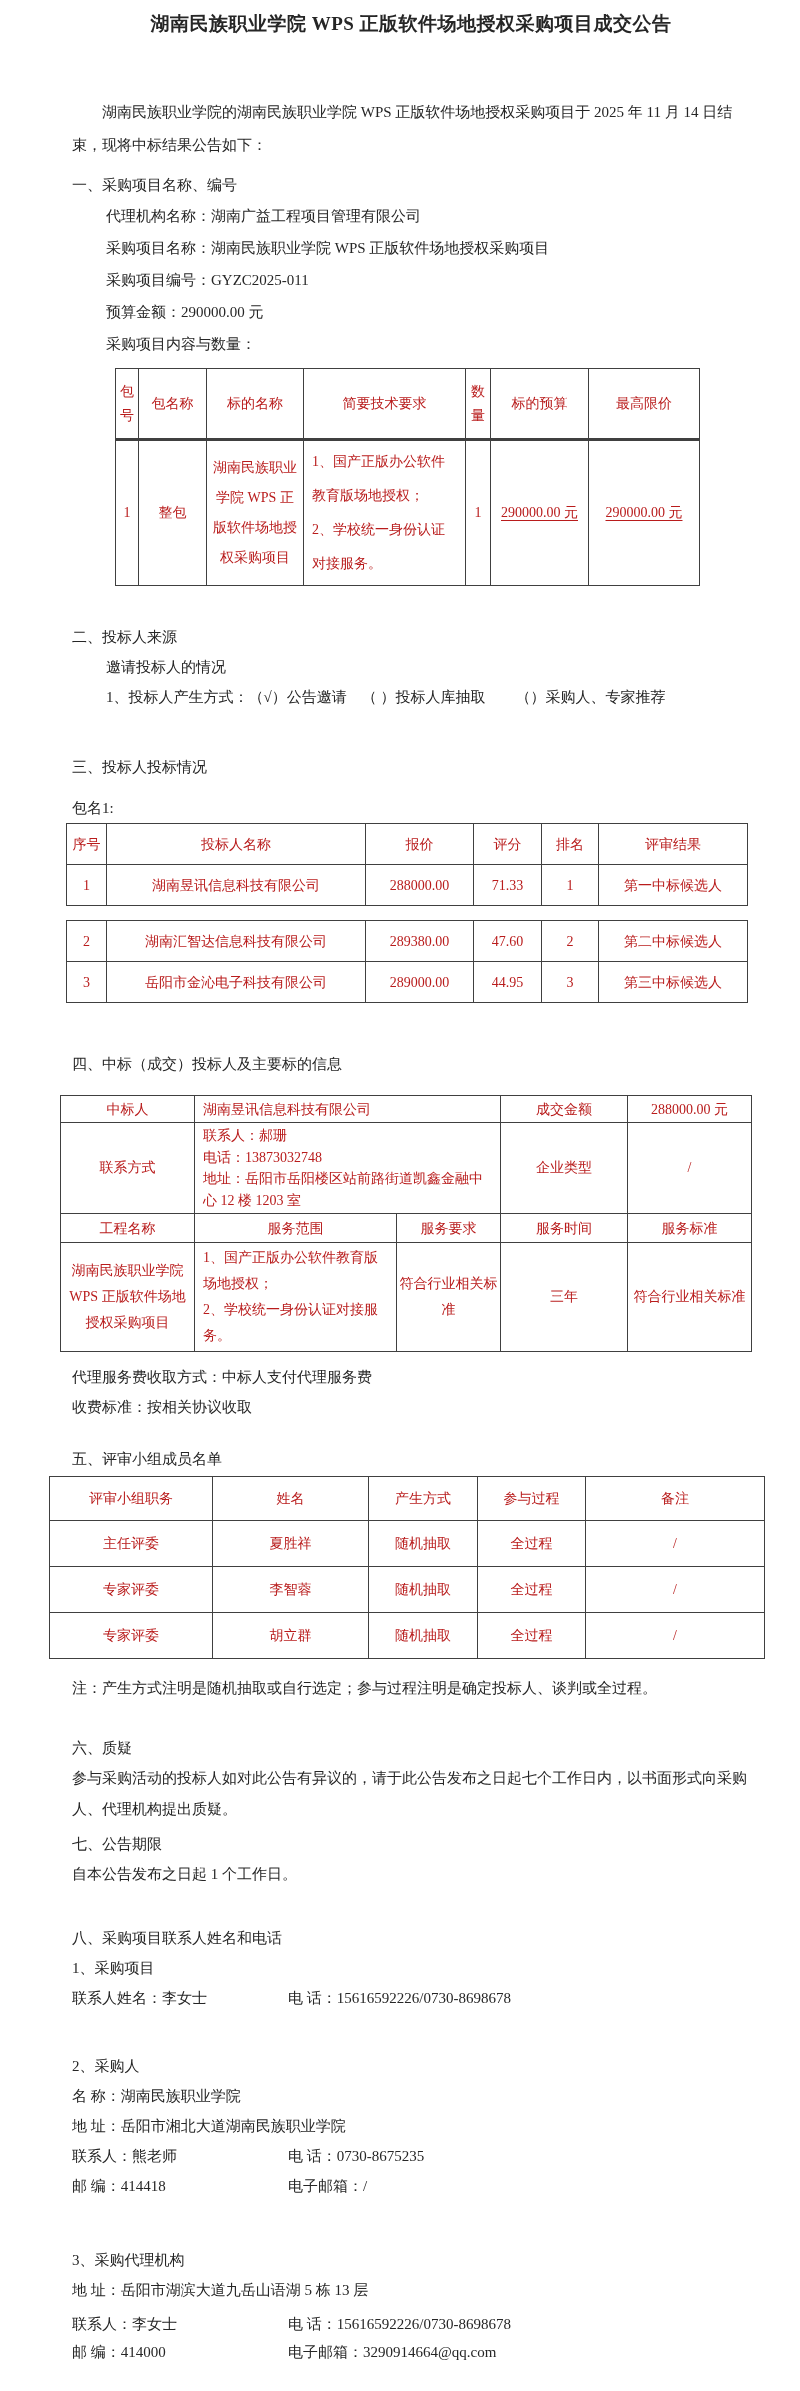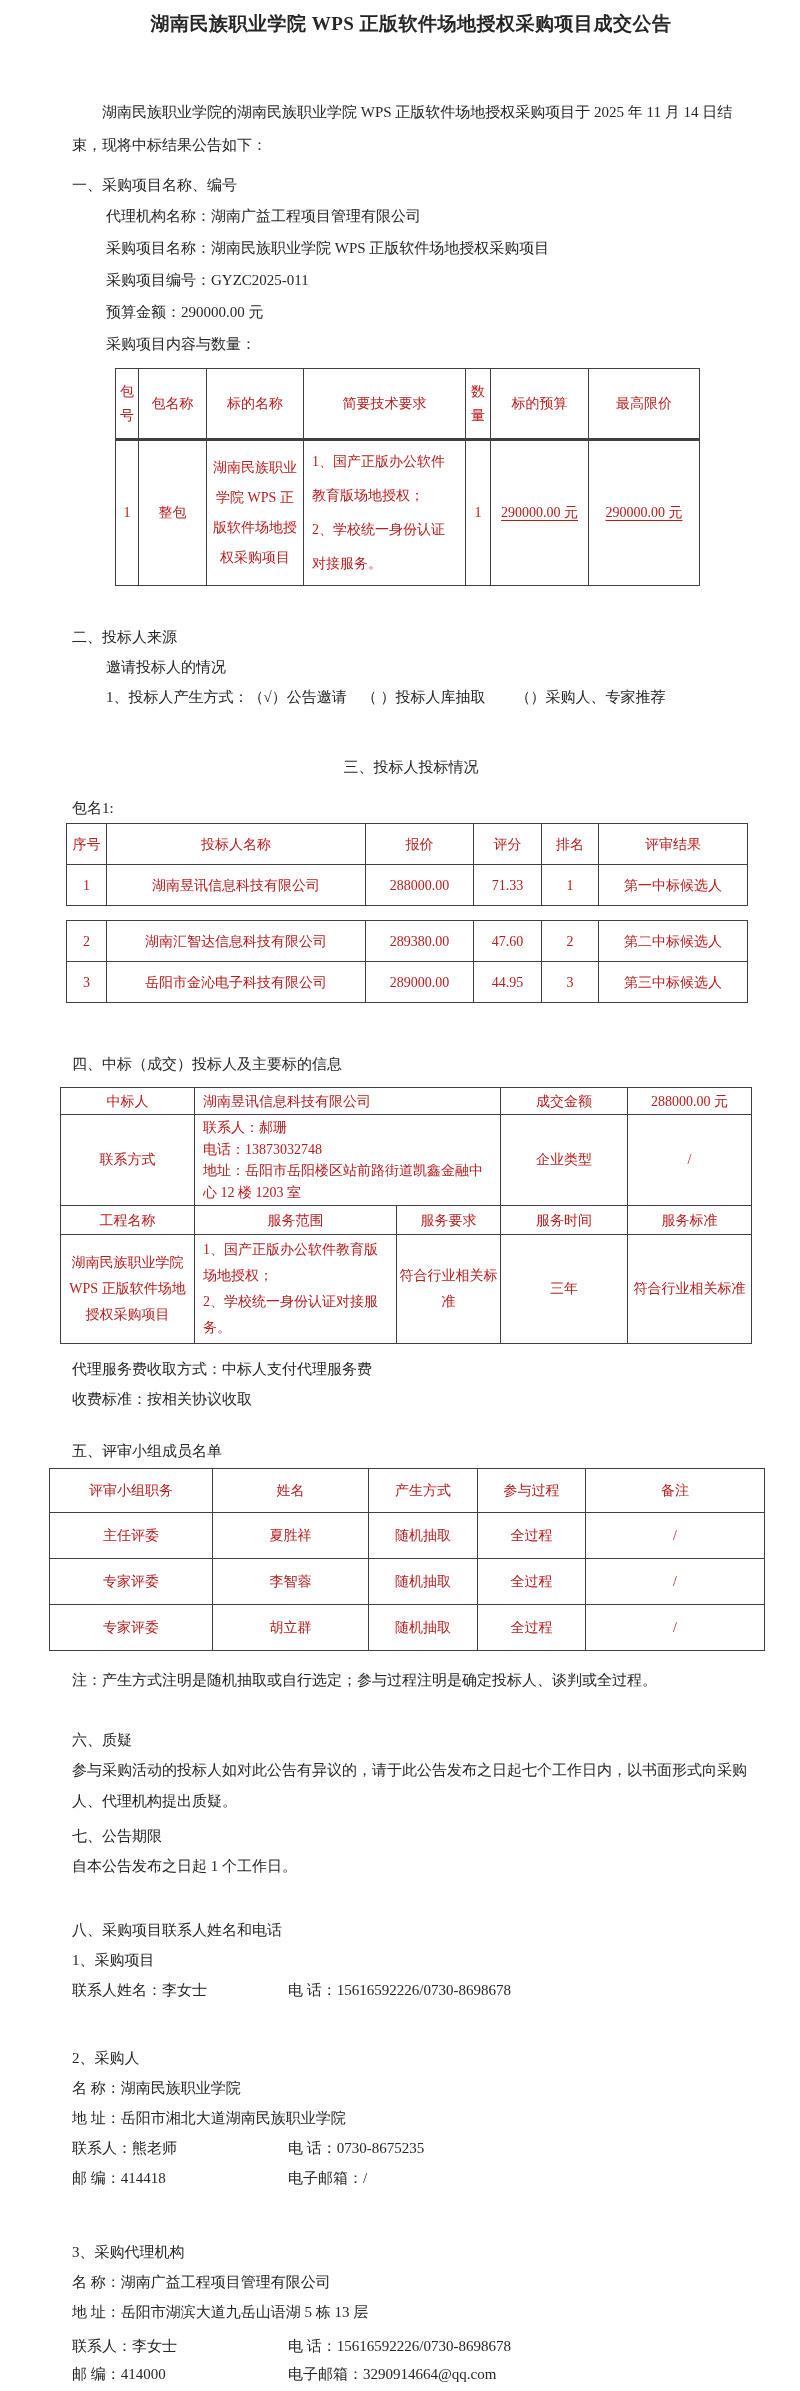--- a/index.html
+++ b/index.html
@@ -7,41 +7,41 @@
   body { width:800px; }
   .doc {
     width:800px; height:2391px; overflow:hidden;
     padding:0 50px 0 72px;
     font-family:"Liberation Serif","DejaVu Serif",serif;
     color:#262626; font-size:15px; background:#ffffff;
   }
   .title { font-size:19px; font-weight:700; text-align:center; padding-top:10px; line-height:28px; letter-spacing:.5px; }
   .intro { margin-top:58px; line-height:33px; text-indent:2em; }
   .sec-h { line-height:30px; }
-  .mt8 { margin-top:8px; } .mt36 { margin-top:36px; } .mt40 { margin-top:40px;text-align:center; }
+  .mt8 { margin-top:8px; } .mt36 { margin-top:36px; } .mt40 { margin-top:40px; }
   .l32 { line-height:32px; }
   .indent { padding-left:34px; }
   table { border-collapse:collapse; table-layout:fixed; color:#b91c1c; }
   th,td { border:1px solid #404040; font-weight:normal; text-align:center; font-size:14px; padding:0; vertical-align:middle; }
   
   .t1 { width:584px; margin:8px 0 0 43px; }
   .t1 th { height:71px; line-height:24px; border-bottom:3px solid #404040; padding:0 2px; }
   .t1 td { line-height:30px; }
   .t1 .cell-left { text-align:left; line-height:34px; padding:4px 8px; }
   .t1 .subject { line-height:30px; padding:0 6px; }
   .ul { text-decoration:underline; text-underline-offset:3px; }
   
   .t2 { width:681px; margin-left:-6px; }
   .t2 th { height:41px; line-height:39px; }
   .t2 td { height:41px; line-height:39px; }
   .t2a { margin-top:2px; }
   .t2b { margin-top:14px; }
   .pkg-label { margin-top:14px; line-height:25px; }
   
-  .t3 { width:691px; margin:8px 0 0 -12px; }
+  .t3 { width:691px; margin:16px 0 0 -12px; }
   .t3 .r1 td { height:27px; line-height:25px; }
   .t3 .contact { text-align:left; line-height:21.5px; padding:2px 8px; }
   .t3 .r3 td { height:29px; line-height:27px; }
   .t3 .r4 td { line-height:26px; }
   .t3 .scope { text-align:left; padding:2px 8px; }
   .t3 .proj { padding:2px 6px; }
   
   .t4 { width:715px; margin:2px 0 0 -23px; }
   .t4 th { height:28px; line-height:43px; }
   .t4 td { height:46px; line-height:44px; }
@@ -287,21 +287,20 @@
   <div class="pair">
     <span class="pl">联系人：熊老师</span>
     <span>电  话：0730-8675235</span>
   </div>
   <div class="pair">
     <span class="pl">邮  编：414418</span>
     <span>电子邮箱：/</span>
   </div>
 
   <div class="b30" style="margin-top:44px;">3、采购代理机构</div>
-  <div class="b30">名  称：湖南广益工程项目管理有限公司</div>
   <div class="b30">地  址：岳阳市湖滨大道九岳山语湖 5 栋 13 层</div>
   <div class="pair" style="margin-top:4px;">
     <span class="pl">联系人：李女士</span>
     <span>电  话：15616592226/0730-8698678</span>
   </div>
   <div class="pair last">
     <span class="pl">邮  编：414000</span>
     <span>电子邮箱：3290914664@qq.com</span>
   </div>
 

